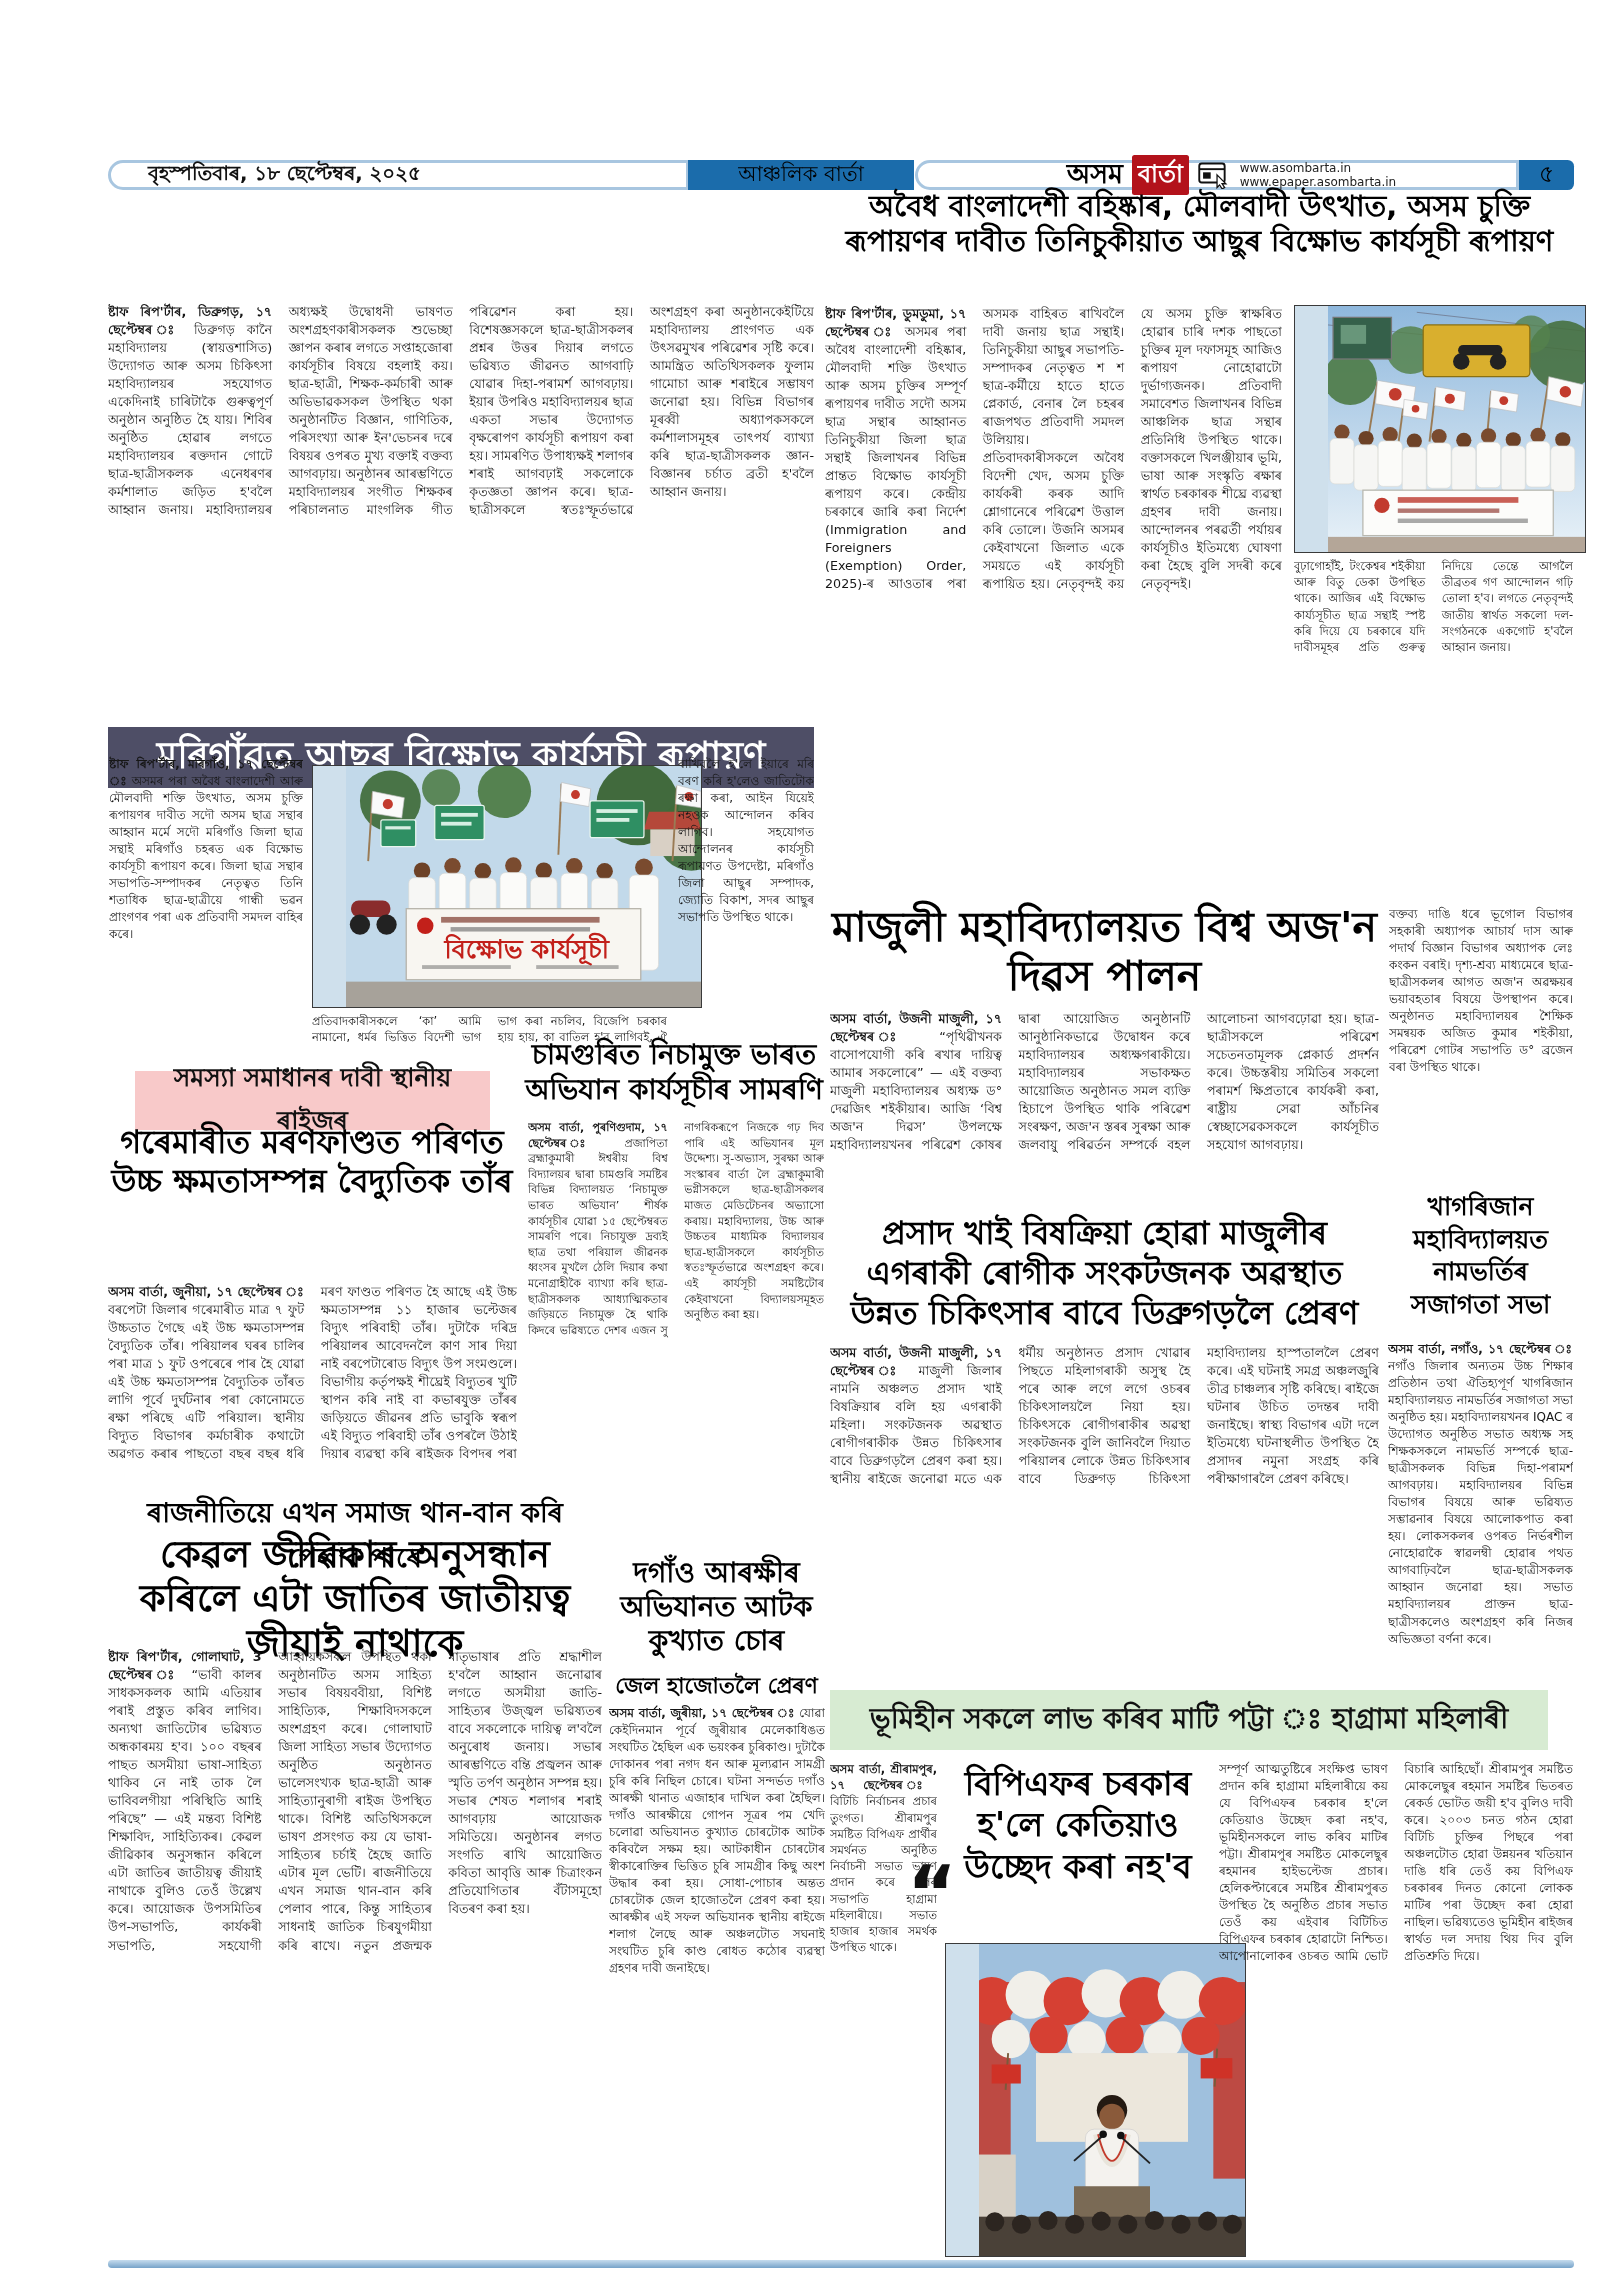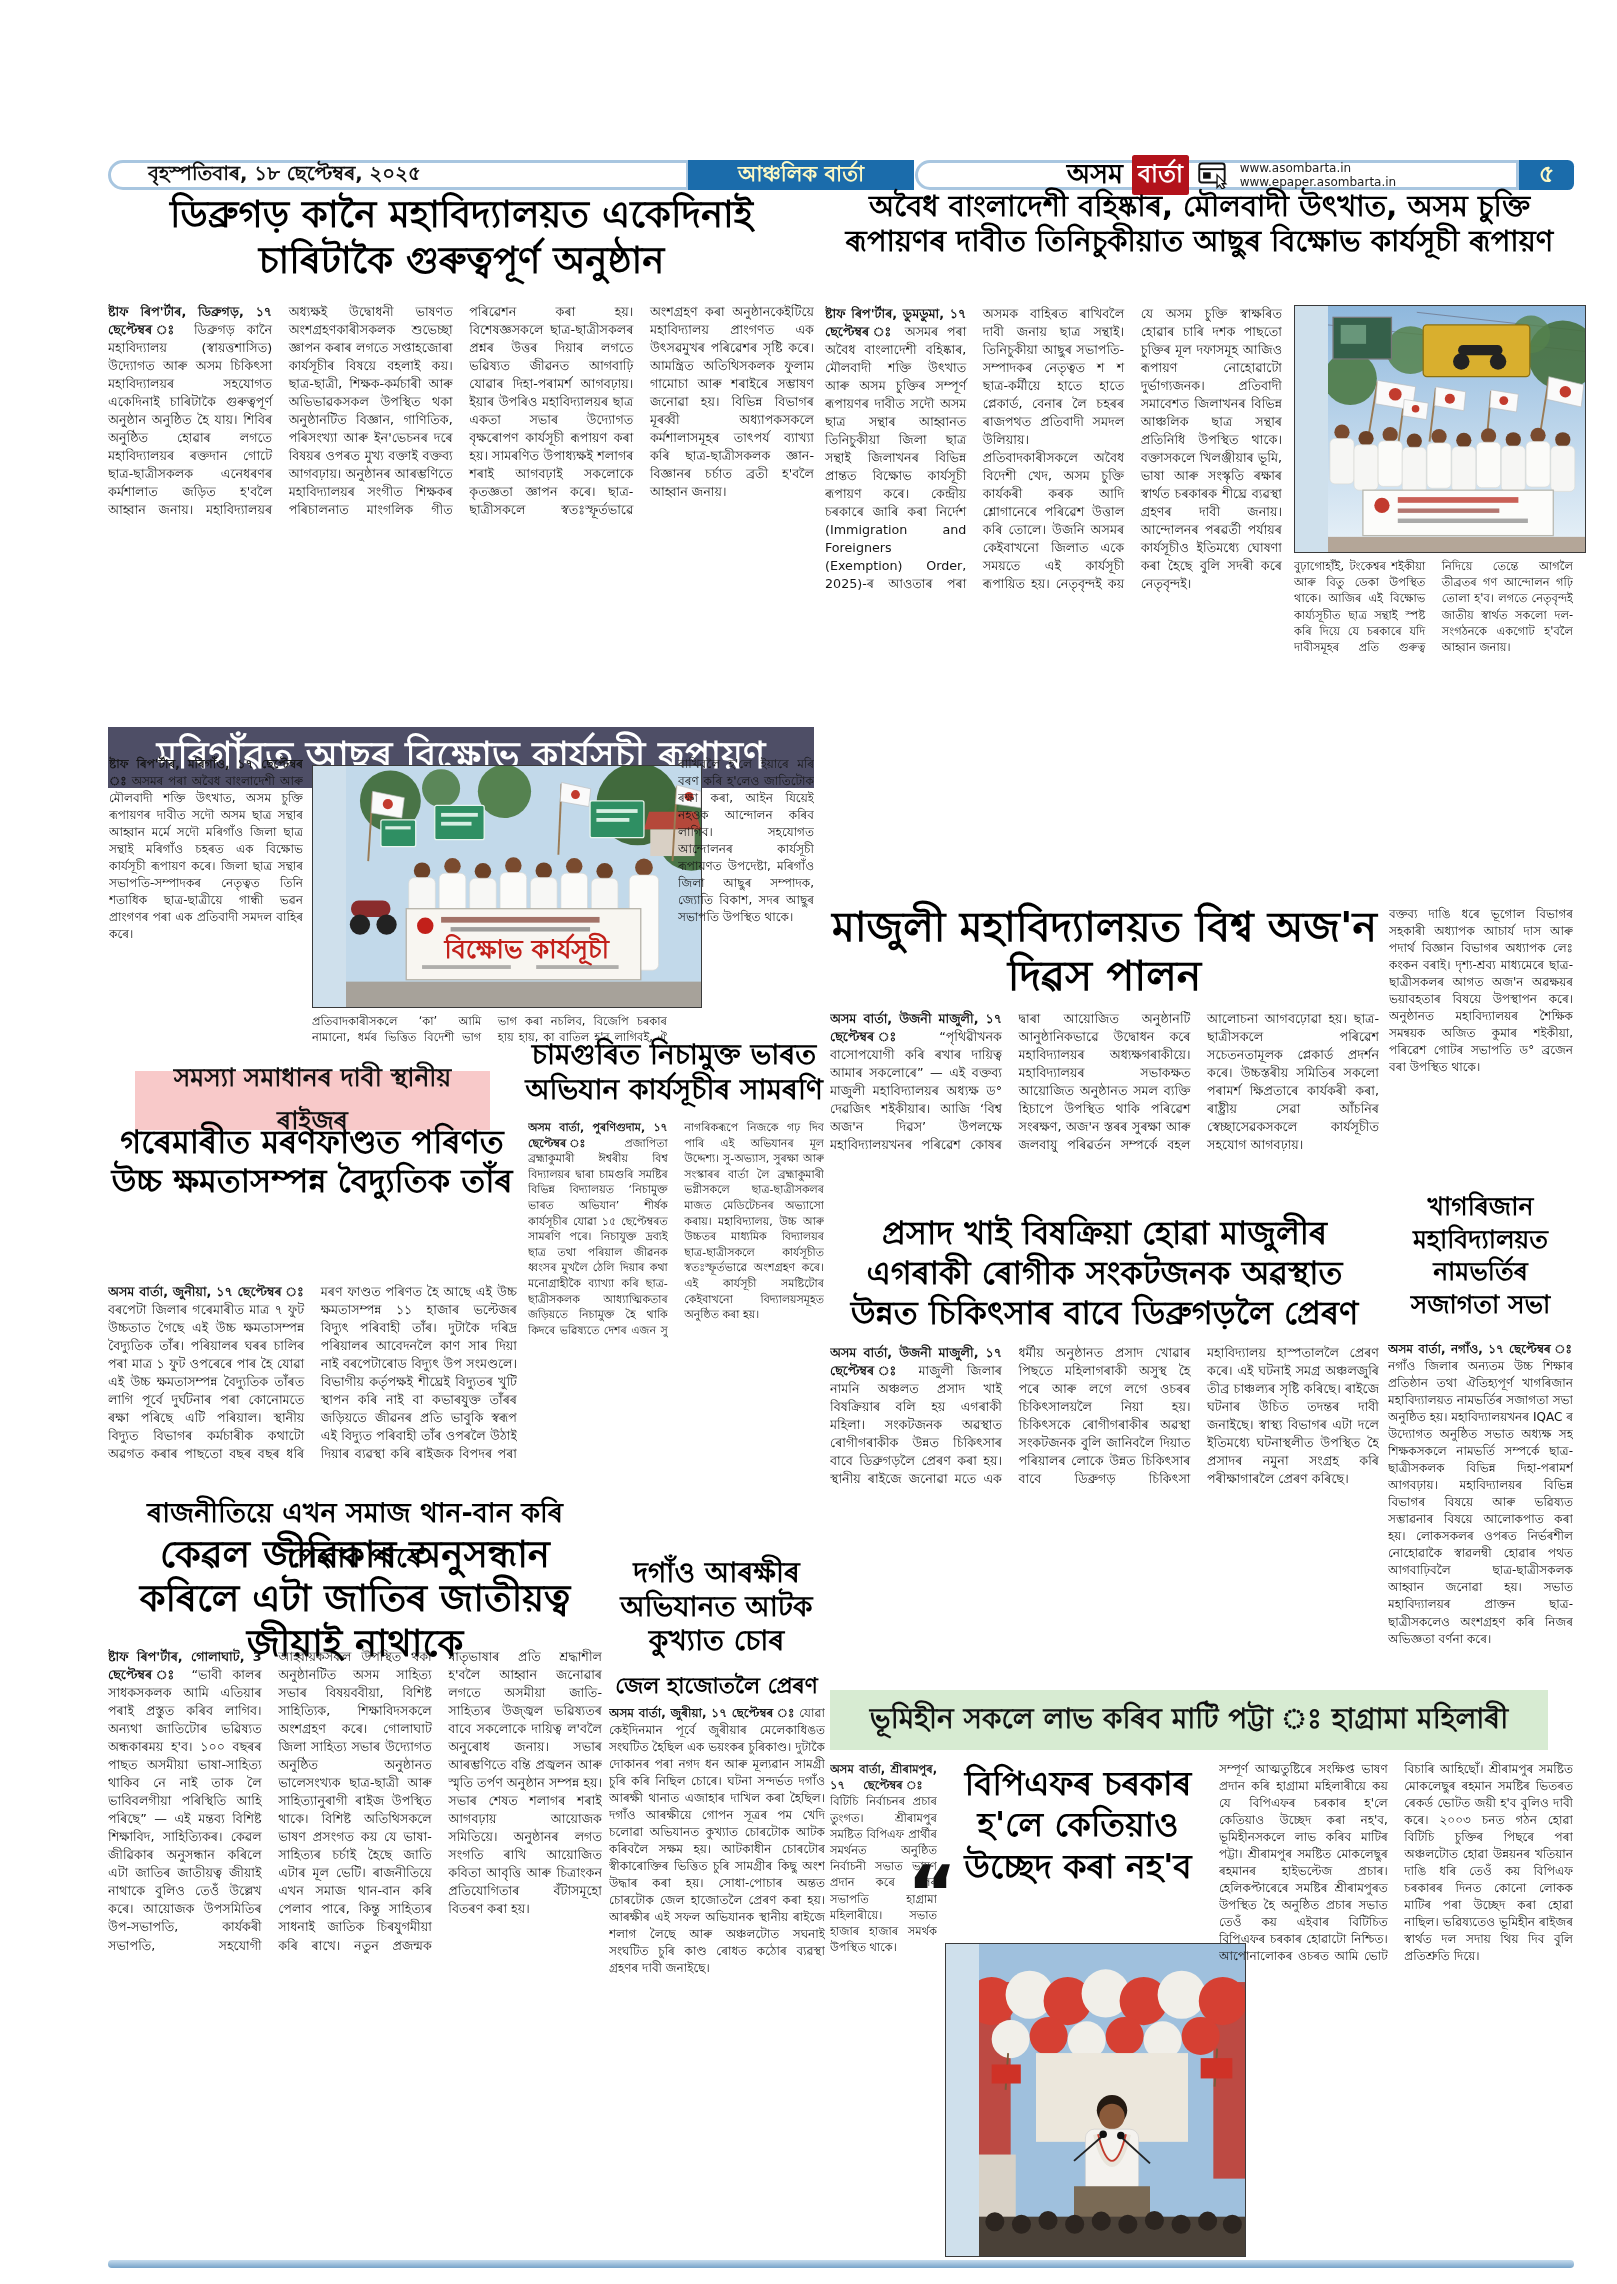--- a/index.html
+++ b/index.html
@@ -10,21 +10,21 @@
   .bt{text-align:justify;color:#161616;overflow:hidden;font-size:12.7px;line-height:1.42;}
   .bt p{margin:0;}
   .bt b{font-weight:700;}
   .c2{column-count:2;column-gap:16.5px;}
   .c3{column-count:3;column-gap:16.5px;}
   .c4{column-count:4;column-gap:16.5px;}
   .banner{display:flex;align-items:center;justify-content:center;font-weight:700;text-align:center;}
   .photo{border:0.6px solid #3a3a3a;overflow:hidden;background:#cfe0ec;padding-left:33px;}
   .photo svg{display:block;width:100%;height:100%;}
   .pill{background:#fff;border:3.2px solid #a8c6e0;display:flex;align-items:center;}
-  .bluebox{background:#1b6cab;color:#fef9c3;display:flex;align-items:center;justify-content:center;font-weight:700;}
+  .bluebox{background:#1b6cab;color:#000000;display:flex;align-items:center;justify-content:center;font-weight:400;}
   .urls{font-size:12px;line-height:1.18;color:#222;}
   .logo-red{background:#b3121b;color:#fff;font-weight:700;font-size:24px;padding:0 5.7px;border-radius:2.5px;}
   .logo-black{font-weight:700;font-size:27px;color:#000;margin-left:29px;}
 </style>
 </head>
 <body>
 
 <div class="page">
 
   <div class="abs pill" style="left:108px;top:160px;width:581px;height:30px;border-radius:16.5px 0 0 16.5px;padding-left:37px;box-sizing:border-box;">
@@ -42,21 +42,20 @@
         <path d="M30 20 L44 34 L38 34 L42 40 L38 42 L34 36 L30 40 Z" fill="#fff" stroke="#111" stroke-width="2"></path>
       </svg>
     </span>
     <span class="urls">
       <div>www.asombarta.in</div>
       <div>www.epaper.asombarta.in</div>
     </span>
   </div>
   <div class="abs bluebox" style="left:1519px;top:160px;width:55px;height:30px;font-size:24px;border-radius:0 6.3px 6.3px 0;">৫</div>
 
-  <div class="abs hl" style="left:111px;top:192px;width:701px;height:105px;font-size:37px;line-height:1.25;">ডিব্ৰুগড় কানৈ মহাবিদ্যালয়ত একেদিনাই চাৰিটাকৈ গুৰুত্বপূৰ্ণ অনুষ্ঠান</div>
   <div class="abs bt c4" style="left:108px;top:303px;width:706px;height:376px;">
     <p><b>ষ্টাফ ৰিপ'ৰ্টাৰ, ডিব্ৰুগড়, ১৭ ছেপ্টেম্বৰ ঃ</b>
        <span>ডিব্ৰুগড় কানৈ মহাবিদ্যালয় (স্বায়ত্তশাসিত) উদ্যোগত আৰু অসম চিকিৎসা মহাবিদ্যালয়ৰ সহযোগত একেদিনাই চাৰিটাকৈ গুৰুত্বপূৰ্ণ অনুষ্ঠান অনুষ্ঠিত হৈ যায়। শিবিৰ অনুষ্ঠিত হোৱাৰ লগতে মহাবিদ্যালয়ৰ ৰক্তদান গোটে ছাত্ৰ-ছাত্ৰীসকলক এনেধৰণৰ কৰ্মশালাত জড়িত হ'বলৈ আহ্বান জনায়। মহাবিদ্যালয়ৰ অধ্যক্ষই উদ্বোধনী ভাষণত অংশগ্ৰহণকাৰীসকলক শুভেচ্ছা জ্ঞাপন কৰাৰ লগতে সপ্তাহজোৰা কাৰ্যসূচীৰ বিষয়ে বহলাই কয়। ছাত্ৰ-ছাত্ৰী, শিক্ষক-কৰ্মচাৰী আৰু অভিভাৱকসকল উপস্থিত থকা অনুষ্ঠানটিত বিজ্ঞান, গাণিতিক, পৰিসংখ্যা আৰু ইন'ভেচনৰ দৰে বিষয়ৰ ওপৰত মুখ্য বক্তাই বক্তব্য আগবঢ়ায়। অনুষ্ঠানৰ আৰম্ভণিতে মহাবিদ্যালয়ৰ সংগীত শিক্ষকৰ পৰিচালনাত মাংগলিক গীত পৰিৱেশন কৰা হয়। বিশেষজ্ঞসকলে ছাত্ৰ-ছাত্ৰীসকলৰ প্ৰশ্নৰ উত্তৰ দিয়াৰ লগতে ভৱিষ্যত জীৱনত আগবাঢ়ি যোৱাৰ দিহা-পৰামৰ্শ আগবঢ়ায়। ইয়াৰ উপৰিও মহাবিদ্যালয়ৰ ছাত্ৰ একতা সভাৰ উদ্যোগত বৃক্ষৰোপণ কাৰ্যসূচী ৰূপায়ণ কৰা হয়। সামৰণিত উপাধ্যক্ষই শলাগৰ শৰাই আগবঢ়াই সকলোকে কৃতজ্ঞতা জ্ঞাপন কৰে। ছাত্ৰ-ছাত্ৰীসকলে স্বতঃস্ফূৰ্তভাৱে অংশগ্ৰহণ কৰা অনুষ্ঠানকেইটিয়ে মহাবিদ্যালয় প্ৰাংগণত এক উৎসৱমুখৰ পৰিৱেশৰ সৃষ্টি কৰে। আমন্ত্ৰিত অতিথিসকলক ফুলাম গামোচা আৰু শৰাইৰে সম্ভাষণ জনোৱা হয়। বিভিন্ন বিভাগৰ মূৰব্বী অধ্যাপকসকলে কৰ্মশালাসমূহৰ তাৎপৰ্য ব্যাখ্যা কৰি ছাত্ৰ-ছাত্ৰীসকলক জ্ঞান-বিজ্ঞানৰ চৰ্চাত ব্ৰতী হ'বলৈ আহ্বান জনায়।</span></p>
   </div>
 
   <div class="abs hl" style="left:825px;top:189px;width:749px;height:109px;font-size:29px;line-height:1.22;">অবৈধ বাংলাদেশী বহিষ্কাৰ, মৌলবাদী উৎখাত, অসম চুক্তি ৰূপায়ণৰ দাবীত তিনিচুকীয়াত আছুৰ বিক্ষোভ কাৰ্যসূচী ৰূপায়ণ</div>
   <div class="abs bt c3" style="left:825px;top:305px;width:457px;height:539px;">
     <p><b>ষ্টাফ ৰিপ'ৰ্টাৰ, ডুমডুমা, ১৭ ছেপ্টেম্বৰ ঃ</b>
        <span>অসমৰ পৰা অবৈধ বাংলাদেশী বহিষ্কাৰ, মৌলবাদী শক্তি উৎখাত আৰু অসম চুক্তিৰ সম্পূৰ্ণ ৰূপায়ণৰ দাবীত সদৌ অসম ছাত্ৰ সন্থাৰ আহ্বানত তিনিচুকীয়া জিলা ছাত্ৰ সন্থাই জিলাখনৰ বিভিন্ন প্ৰান্তত বিক্ষোভ কাৰ্যসূচী ৰূপায়ণ কৰে। কেন্দ্ৰীয় চৰকাৰে জাৰি কৰা নিৰ্দেশ (Immigration and Foreigners (Exemption) Order, 2025)-ৰ আওতাৰ পৰা অসমক বাহিৰত ৰাখিবলৈ দাবী জনায় ছাত্ৰ সন্থাই। তিনিচুকীয়া আছুৰ সভাপতি-সম্পাদকৰ নেতৃত্বত শ শ ছাত্ৰ-কৰ্মীয়ে হাতে হাতে প্লেকাৰ্ড, বেনাৰ লৈ চহৰৰ ৰাজপথত প্ৰতিবাদী সমদল উলিয়ায়। প্ৰতিবাদকাৰীসকলে অবৈধ বিদেশী খেদ, অসম চুক্তি কাৰ্যকৰী কৰক আদি শ্লোগানেৰে পৰিৱেশ উত্তাল কৰি তোলে। উজনি অসমৰ কেইবাখনো জিলাত একে সময়তে এই কাৰ্যসূচী ৰূপায়িত হয়। নেতৃবৃন্দই কয় যে অসম চুক্তি স্বাক্ষৰিত হোৱাৰ চাৰি দশক পাছতো চুক্তিৰ মূল দফাসমূহ আজিও ৰূপায়ণ নোহোৱাটো দুৰ্ভাগ্যজনক। প্ৰতিবাদী সমাবেশত জিলাখনৰ বিভিন্ন আঞ্চলিক ছাত্ৰ সন্থাৰ প্ৰতিনিধি উপস্থিত থাকে। বক্তাসকলে খিলঞ্জীয়াৰ ভূমি, ভাষা আৰু সংস্কৃতি ৰক্ষাৰ স্বাৰ্থত চৰকাৰক শীঘ্ৰে ব্যৱস্থা গ্ৰহণৰ দাবী জনায়। আন্দোলনৰ পৰৱৰ্তী পৰ্যায়ৰ কাৰ্যসূচীও ইতিমধ্যে ঘোষণা কৰা হৈছে বুলি সদৰী কৰে নেতৃবৃন্দই।</span></p>
   </div>

